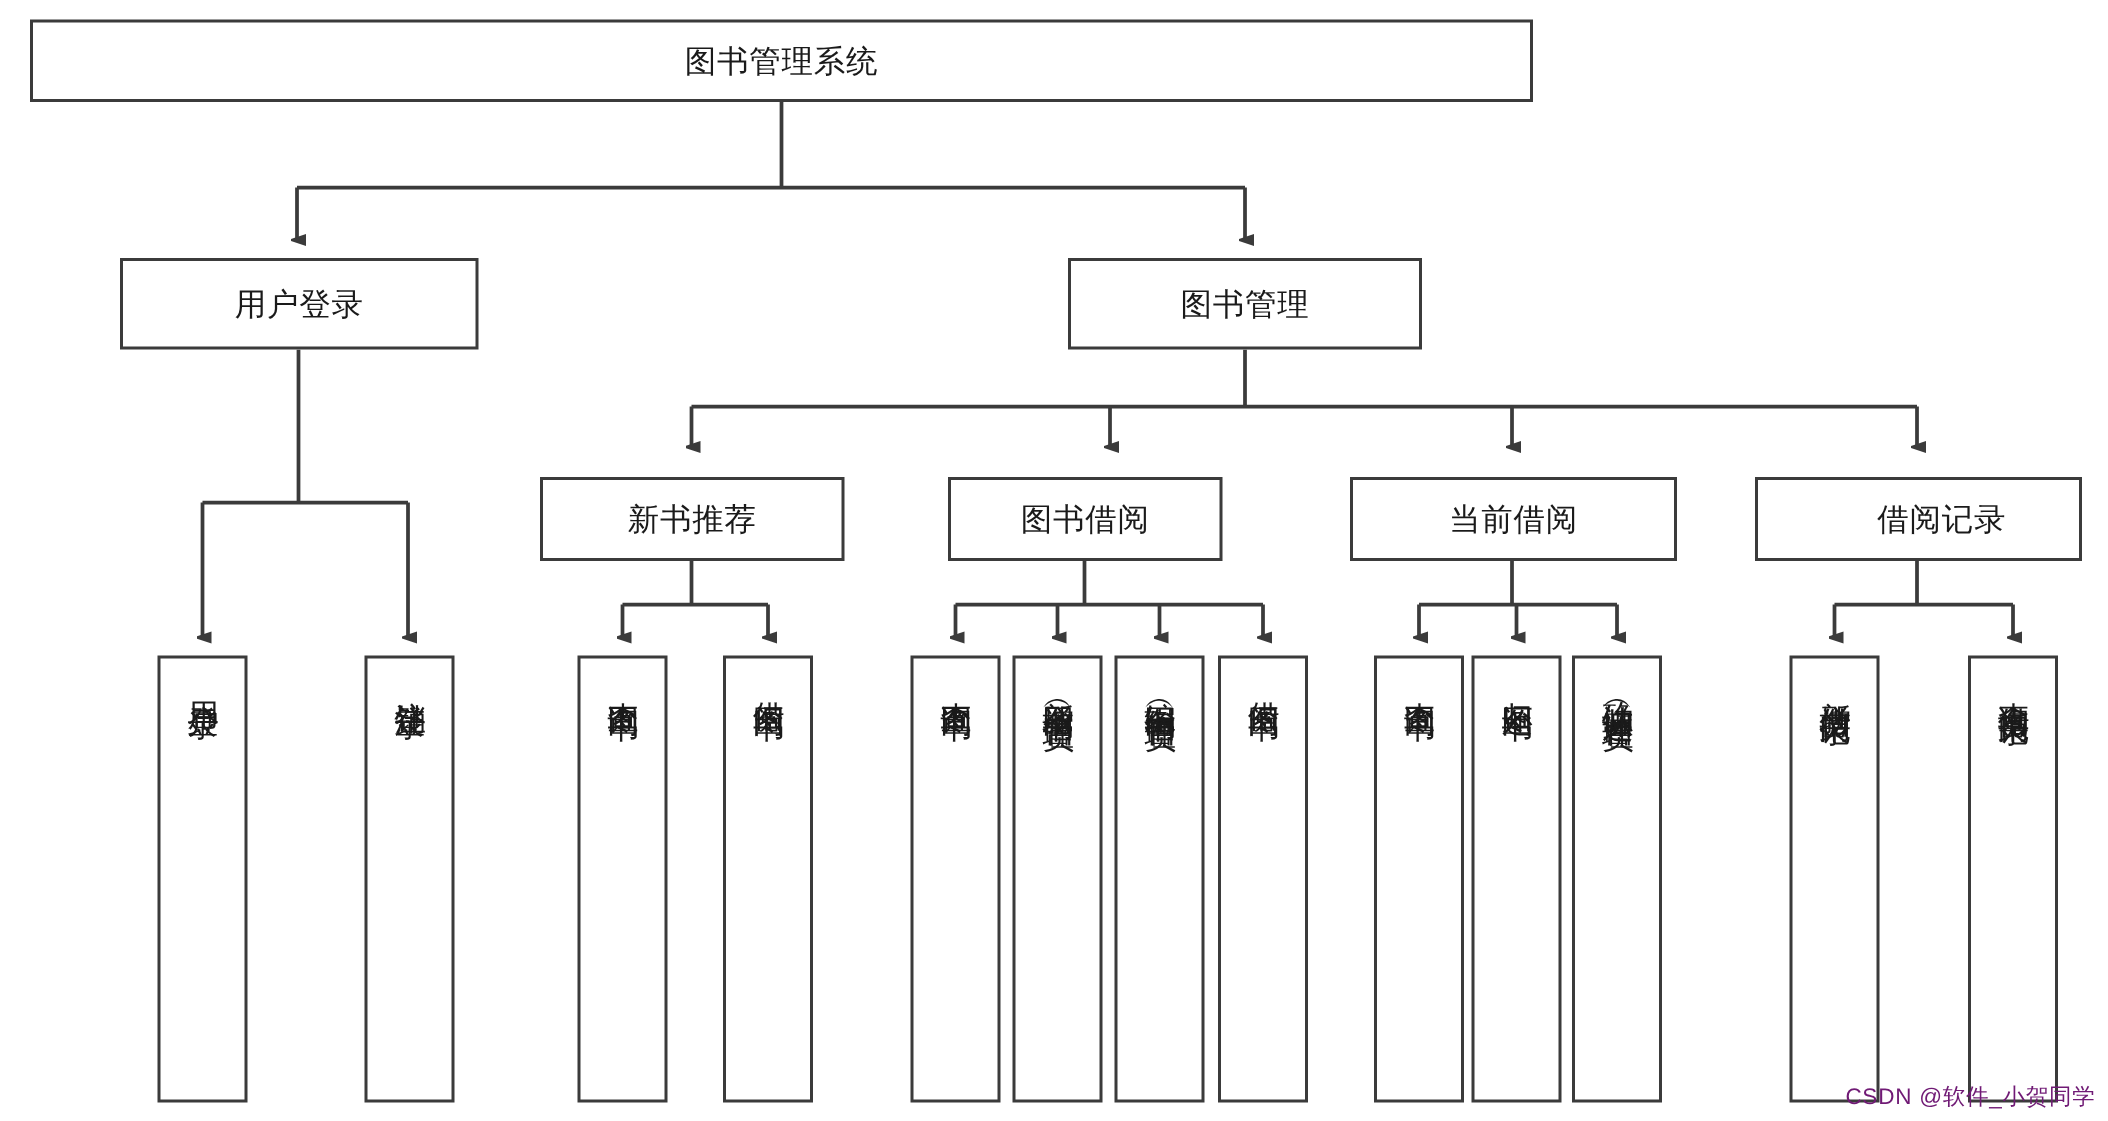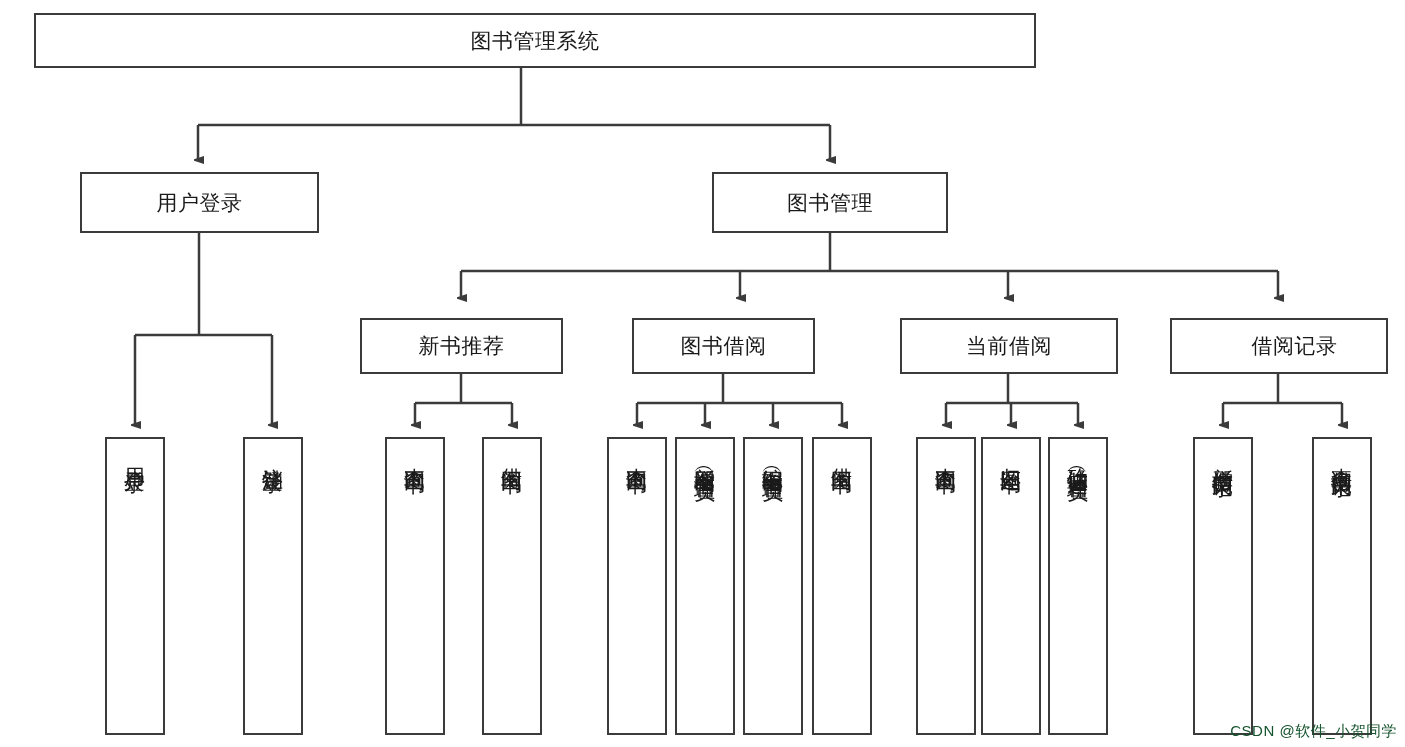--- a/index.html
+++ b/index.html
@@ -53,21 +53,21 @@
     white-space: nowrap;
   }
   .node .htext {
     white-space: nowrap;
   }
   #watermark {
     position: absolute;
     right: 8px;
     bottom: 6px;
     font-size: 15px;
-    color: #14532d;
+    color: #701a75;
     letter-spacing: 0.5px;
     white-space: nowrap;
     user-select: none;
   }
 </style>
 </head>
 <body>
 
 <div id="canvas">
 
@@ -114,21 +114,21 @@
       <path d="M1011,403 L1011,425" marker-end="url(#arrow)"></path>
       <path d="M1078,403 L1078,425" marker-end="url(#arrow)"></path>
 
       <path d="M1278,374 L1278,403"></path>
       <path d="M1223,403 L1342,403"></path>
       <path d="M1223,403 L1223,425" marker-end="url(#arrow)"></path>
       <path d="M1342,403 L1342,425" marker-end="url(#arrow)"></path>
     </g>
   </svg>
 
-  <div class="node horiz" style="left:20px; top:13px; width:1002px; height:55px;margin-left:14px;">
+  <div class="node horiz" style="left:20px; top:13px; width:1002px; height:55px;">
     <span class="htext">图书管理系统</span>
   </div>
 
   <div class="node horiz" style="left:80px; top:172px; width:239px; height:61px;">
     <span class="htext">用户登录</span>
   </div>
 
   <div class="node horiz" style="left:712px; top:172px; width:236px; height:61px;">
     <span class="htext">图书管理</span>
   </div>

